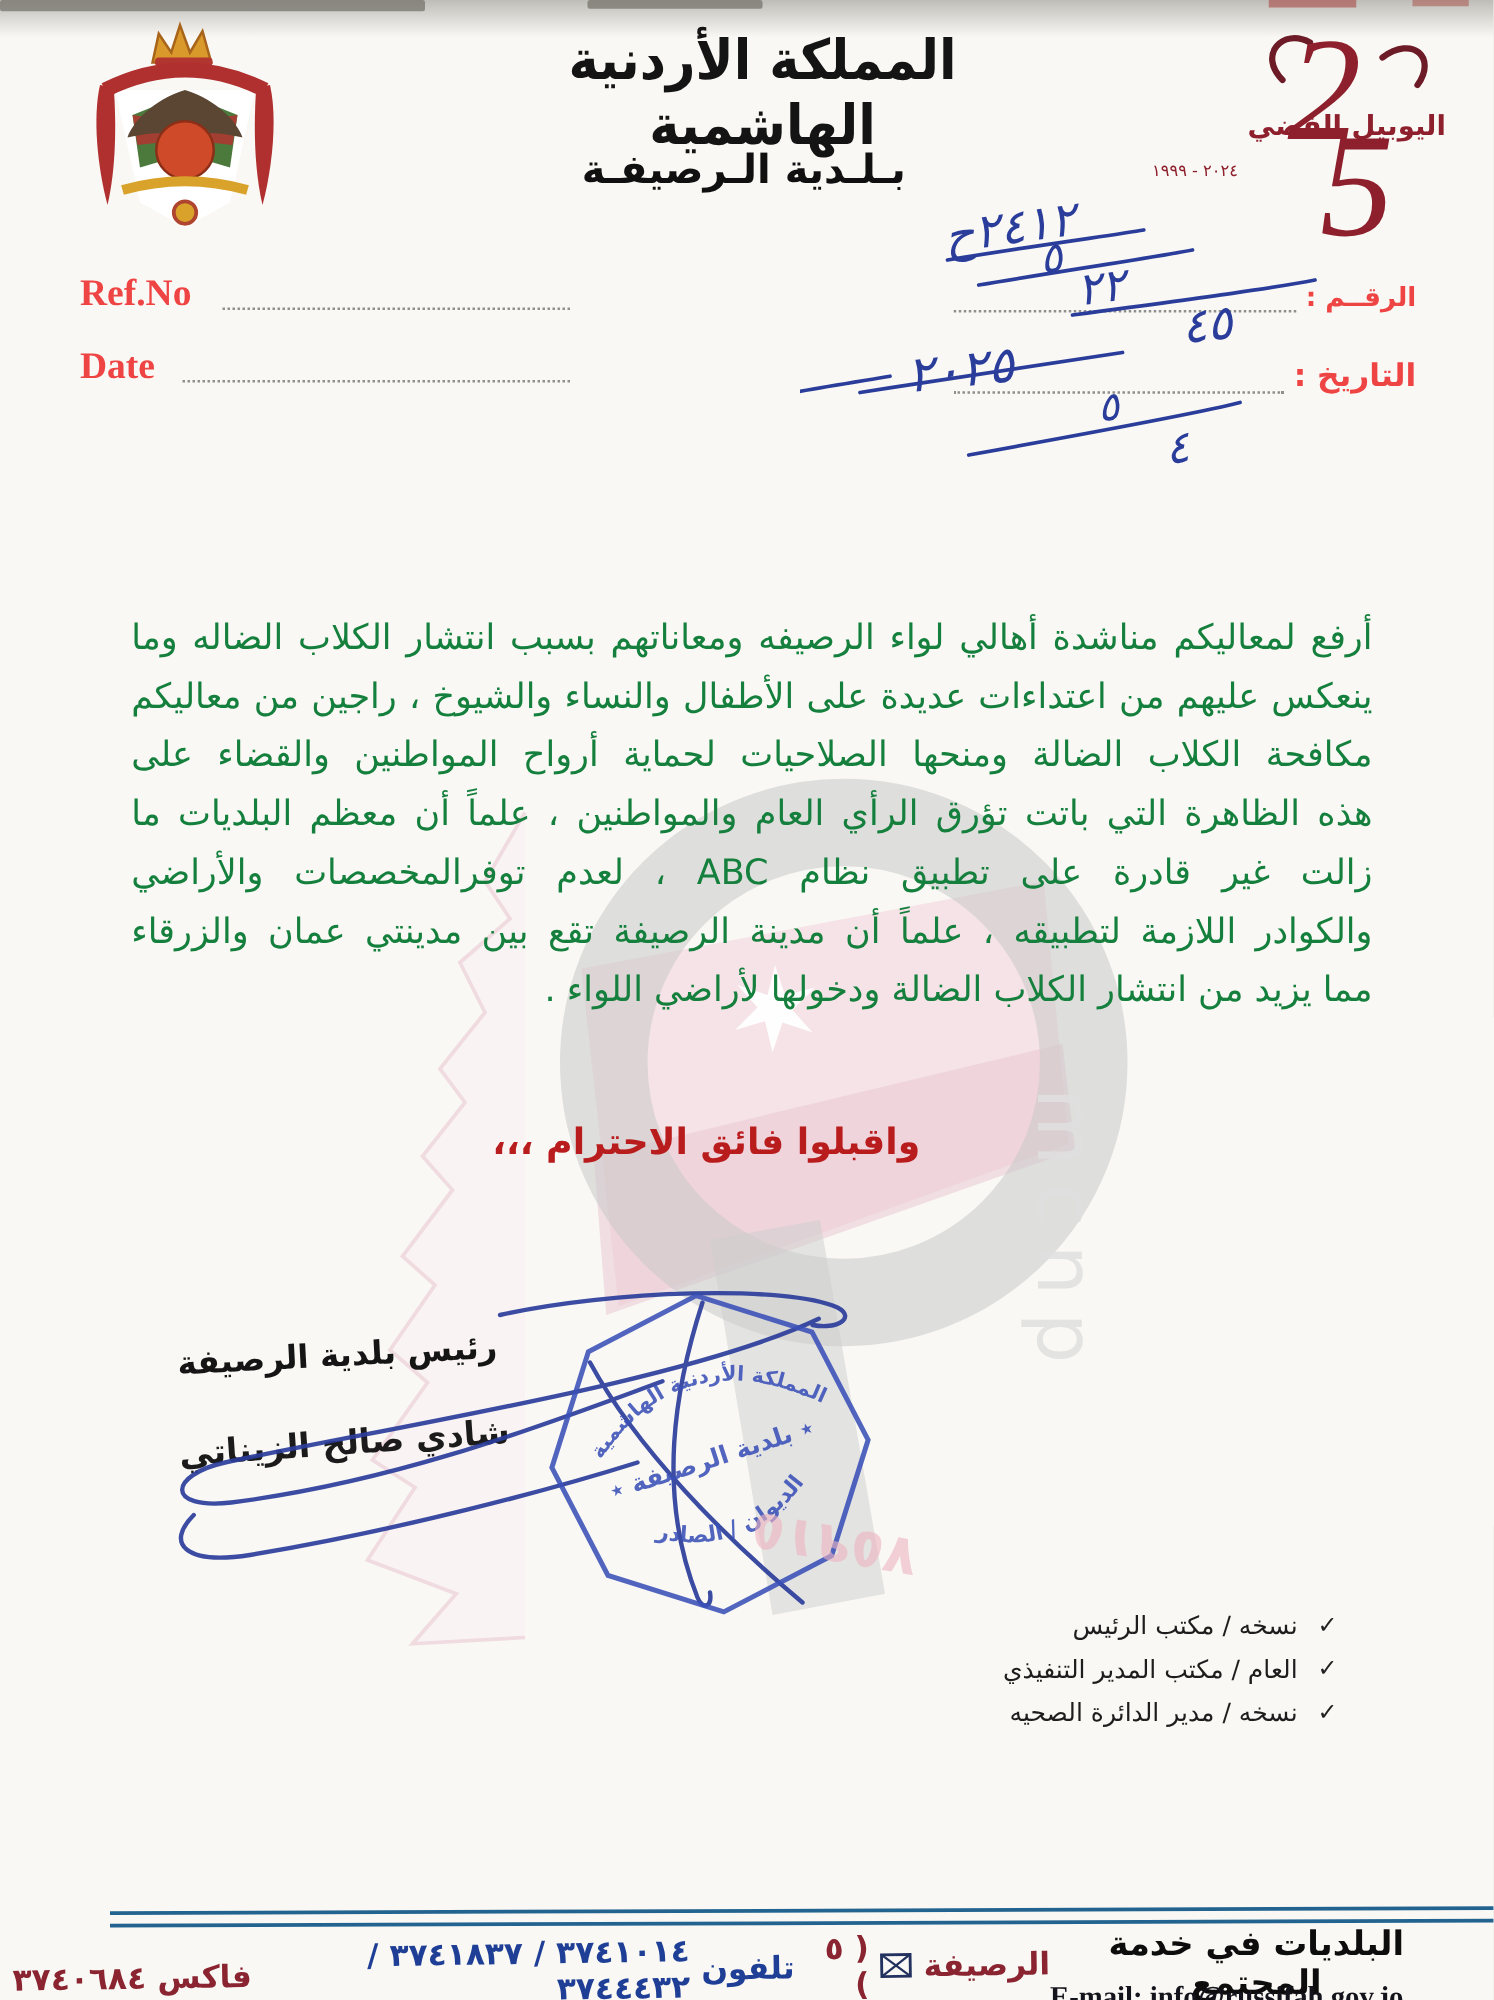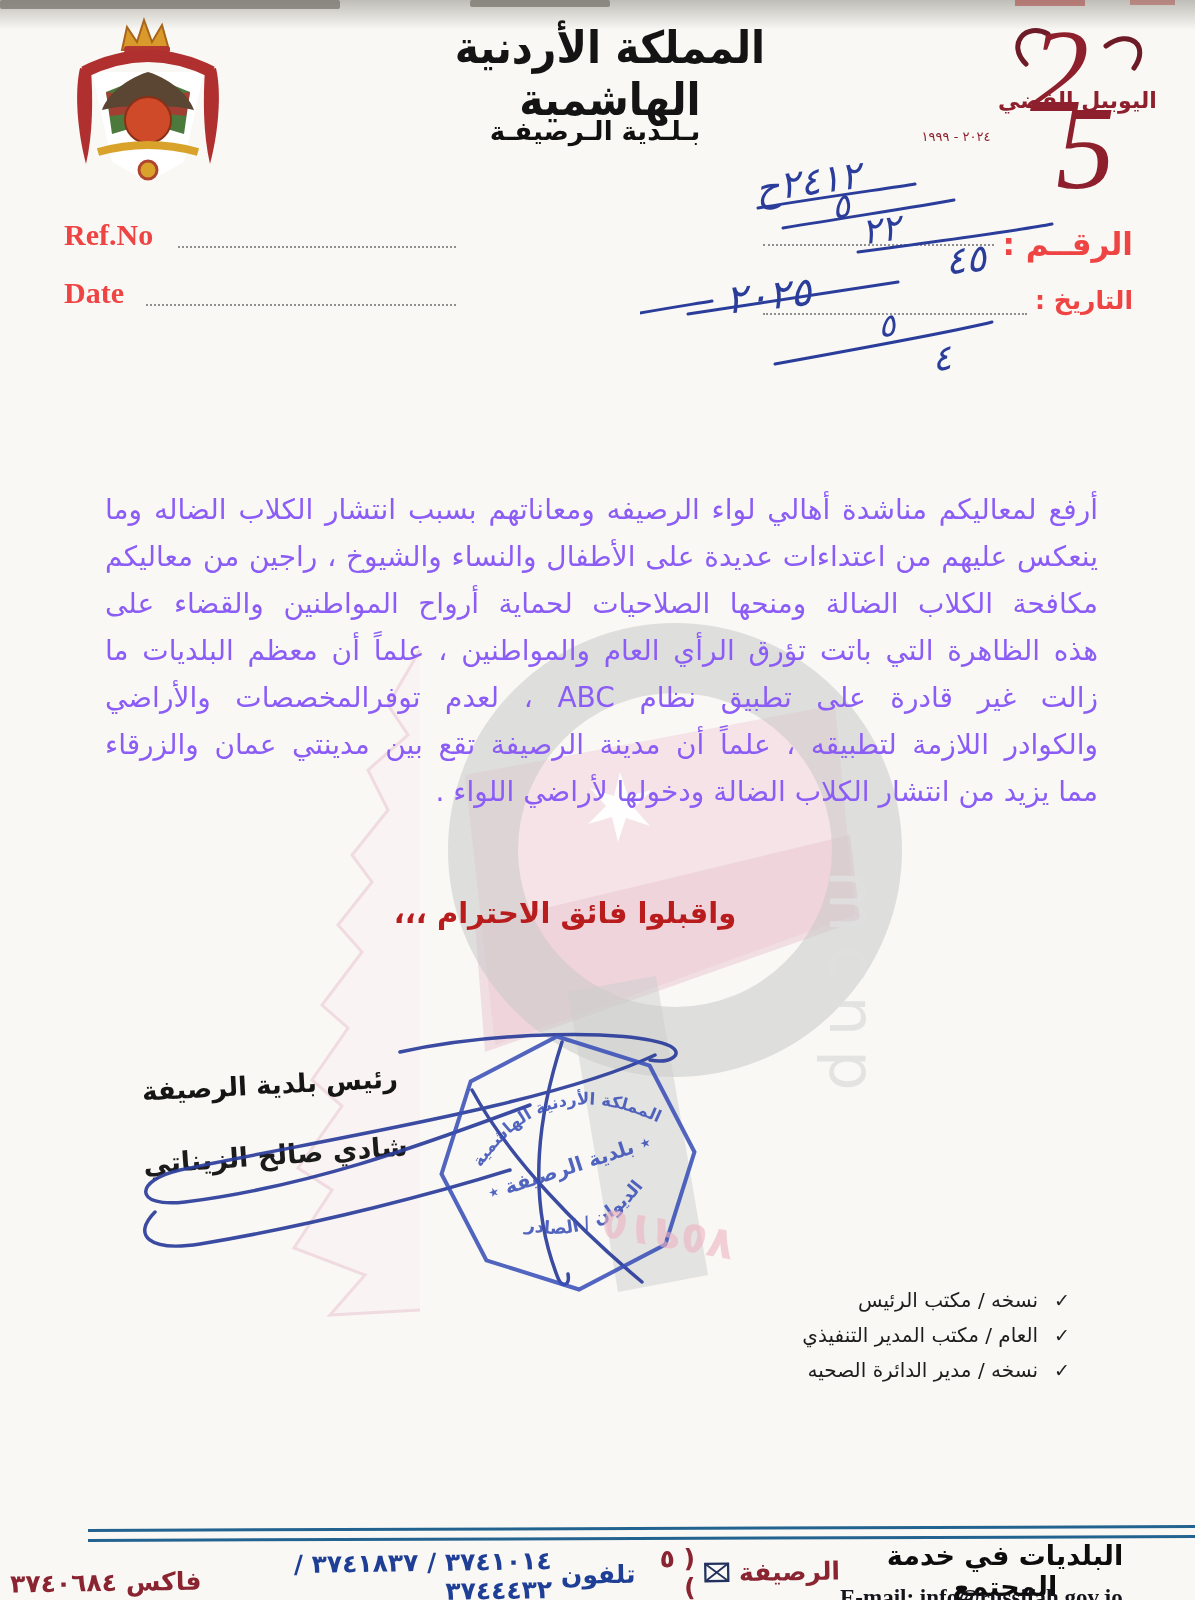--- a/index.html
+++ b/index.html
@@ -6,21 +6,21 @@
   .page{position:relative;width:1195px;height:1600px;margin:0 auto;overflow:hidden;
         background:#f9f8f4;font-family:"DejaVu Sans",sans-serif;color:#1c1c1c;}
   .abs{position:absolute;}
   .rtl{direction:rtl;unicode-bidi:embed;}
   .maroon{color:#ef4444;}
   .serif{font-family:"Liberation Serif",serif;}
   .leader{flex:1;border-bottom:2px dotted #8f8f8f;height:2px;margin:0 8px;}
   .fieldrow{display:flex;align-items:flex-end;font-weight:bold;}
   .wm{pointer-events:none;}
   .bodyline{direction:rtl;text-align:justify;text-align-last:justify;
-            font-size:28px;line-height:47px;color:#8b5cf6;}
+            font-size:28px;line-height:47px;color:#15803d;}
   .bodyline.last{text-align-last:right;}
   .copyrow{display:flex;align-items:center;direction:rtl;font-size:20px;color:#1d1d1d;margin-bottom:11px;}
   .check{font-size:19px;font-weight:bold;margin-left:16px;color:#222;}
   .topshadow{left:0;top:0;width:100%;height:30px;
              background:linear-gradient(to bottom,rgba(120,117,110,.45),rgba(120,117,110,0));}
   .edgebar{background:#77746e;opacity:.75;height:9px;border-radius:2px;}
 </style>
 </head>
 <body>
 
@@ -53,37 +53,37 @@
     <polygon points="44,80 84,86 84,100 48,104" fill="#b23530" opacity="0.85"></polygon>
     <polygon points="128,80 88,64 88,112 122,122" fill="#4b7a3c"></polygon>
     <polygon points="128,80 88,86 88,100 124,104" fill="#b23530" opacity="0.85"></polygon>
     <path d="M86 60 C60 68 44 86 40 98 C66 92 78 94 86 102 C94 94 106 92 132 98 C128 86 112 68 86 60 Z" fill="#5a4632"></path>
     <circle cx="86" cy="108" r="23" fill="#cf4a28" stroke="#8c2f18" stroke-width="2"></circle>
     <path d="M36 140 Q86 126 136 140" fill="none" stroke="#d9a32b" stroke-width="8"></path>
     <circle cx="86" cy="158" r="9" fill="#d9a32b" stroke="#b0452f" stroke-width="3"></circle>
   </svg>
 
   <div class="abs" style="left:385px;top:26px;width:450px;text-align:center;font-size:41px;font-weight:bold;color:#141414;transform:scaleY(1.08);">المملكة الأردنية الهاشمية</div>
-  <div class="abs rtl" style="left:400px;top:116px;width:390px;text-align:center;font-size:26px;font-weight:bold;letter-spacing:1px;color:#101010;">بـلـدية الـرصيفـة</div>
+  <div class="abs rtl" style="left:400px;top:116px;width:390px;text-align:center;font-size:32px;font-weight:bold;letter-spacing:1px;color:#101010;">بـلـدية الـرصيفـة</div>
 
   <svg class="abs" style="left:898px;top:6px;" width="270" height="190" viewBox="0 0 270 190">
     <path d="M128 58 C108 38 128 16 150 28" fill="none" stroke="#6d1b26" stroke-width="5" stroke-linecap="round"></path>
     <path d="M208 40 C232 22 252 40 236 62" fill="none" stroke="#6d1b26" stroke-width="5" stroke-linecap="round"></path>
     <text x="132" y="105" font-family="Liberation Serif, serif" font-style="italic" font-size="118" fill="#8e1f2c">2</text>
     <text x="158" y="182" font-family="Liberation Serif, serif" font-style="italic" font-size="118" fill="#8e1f2c">5</text>
     <text x="100" y="102" text-anchor="end" direction="rtl" font-size="22" font-weight="bold" fill="#8e1f2c" font-family="DejaVu Sans, sans-serif">اليوبيل الفضي</text>
     <text x="58" y="135" text-anchor="middle" font-size="13" fill="#8e1f2c" font-family="DejaVu Sans, sans-serif">٢٠٢٤ - ١٩٩٩</text>
   </svg>
 
   <div class="abs serif maroon" style="left:64px;top:218px;font-size:30px;font-weight:bold;">Ref.No</div>
   <div class="abs" style="left:178px;top:246px;width:278px;border-bottom:2px dotted #8f8f8f;"></div>
   <div class="abs serif maroon" style="left:64px;top:276px;font-size:30px;font-weight:bold;">Date</div>
   <div class="abs" style="left:146px;top:304px;width:310px;border-bottom:2px dotted #8f8f8f;"></div>
 
-  <div class="abs rtl fieldrow maroon" style="left:755px;top:226px;width:378px;font-size:31px;align-items:center;">
+  <div class="abs rtl fieldrow maroon" style="left:755px;top:226px;width:378px;font-size:21px;">
     <span>الرقــم :</span>
     <span class="leader"></span>
   </div>
   <div class="abs rtl fieldrow maroon" style="left:755px;top:286px;width:378px;font-size:25px;">
     <span>التاريخ :</span>
     <span class="leader"></span>
   </div>
 
   <svg class="abs" style="left:640px;top:140px;" width="470" height="260" viewBox="0 0 470 260">
     <g fill="#2b3d9b" font-family="DejaVu Sans, sans-serif" font-style="italic" stroke="none">

